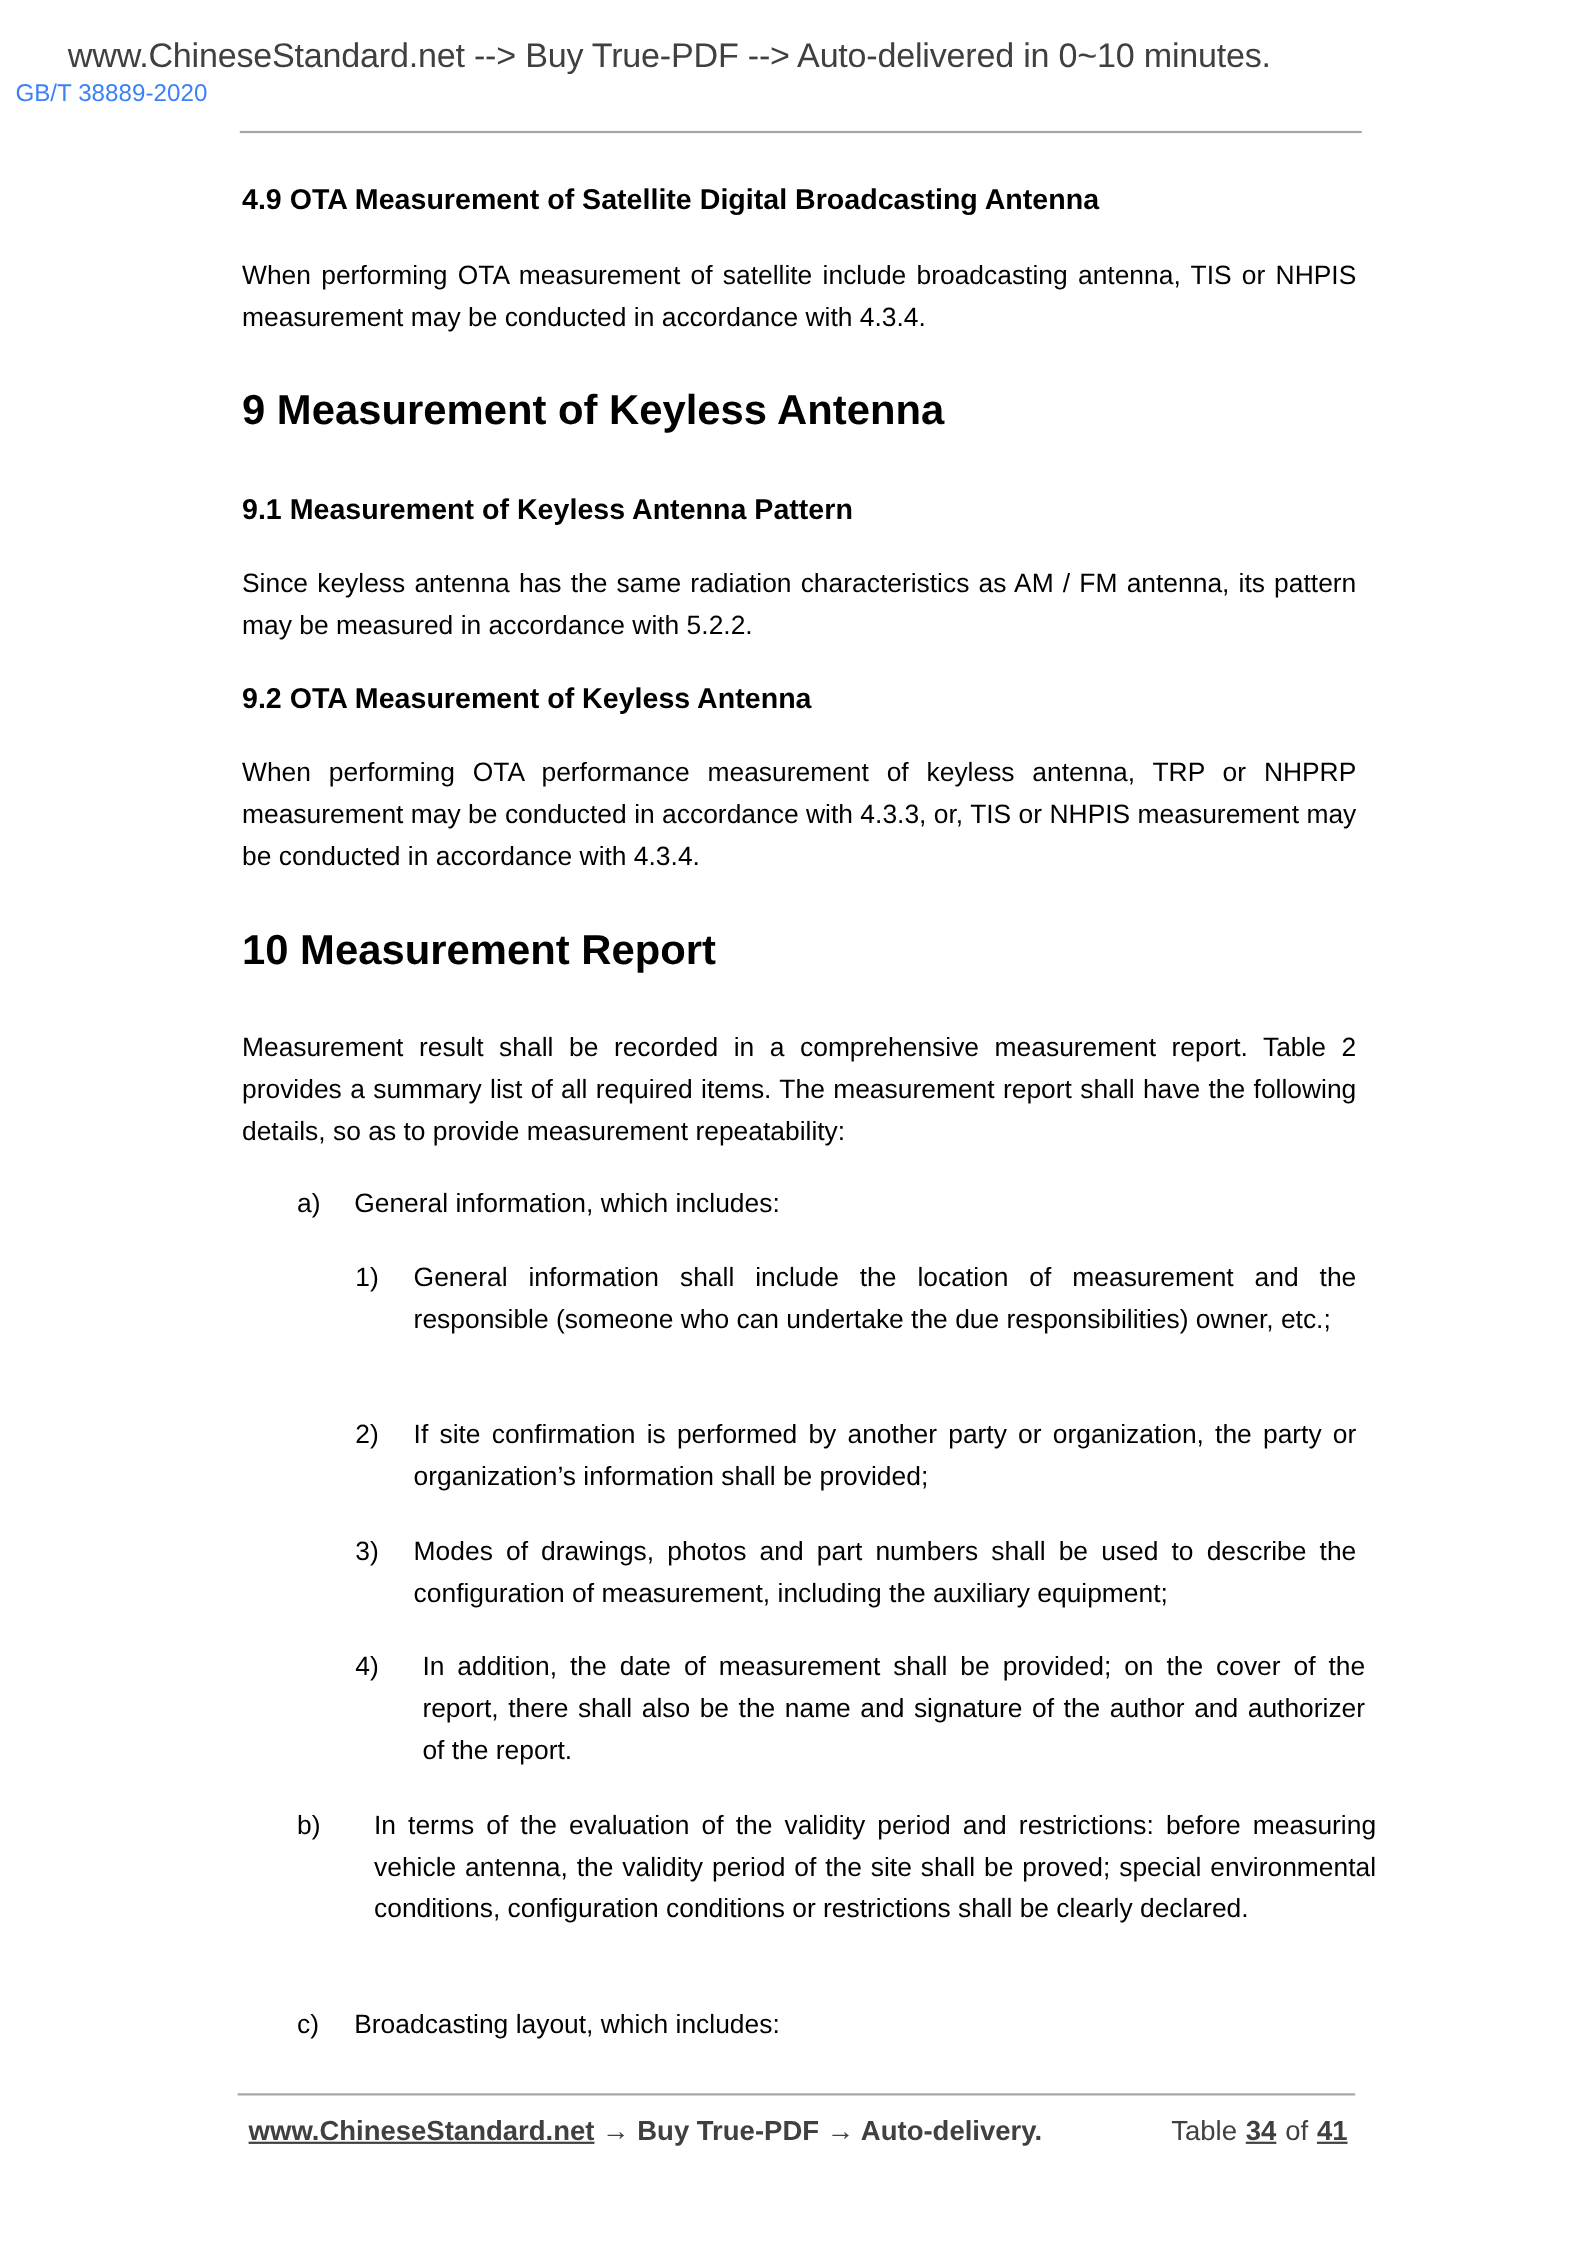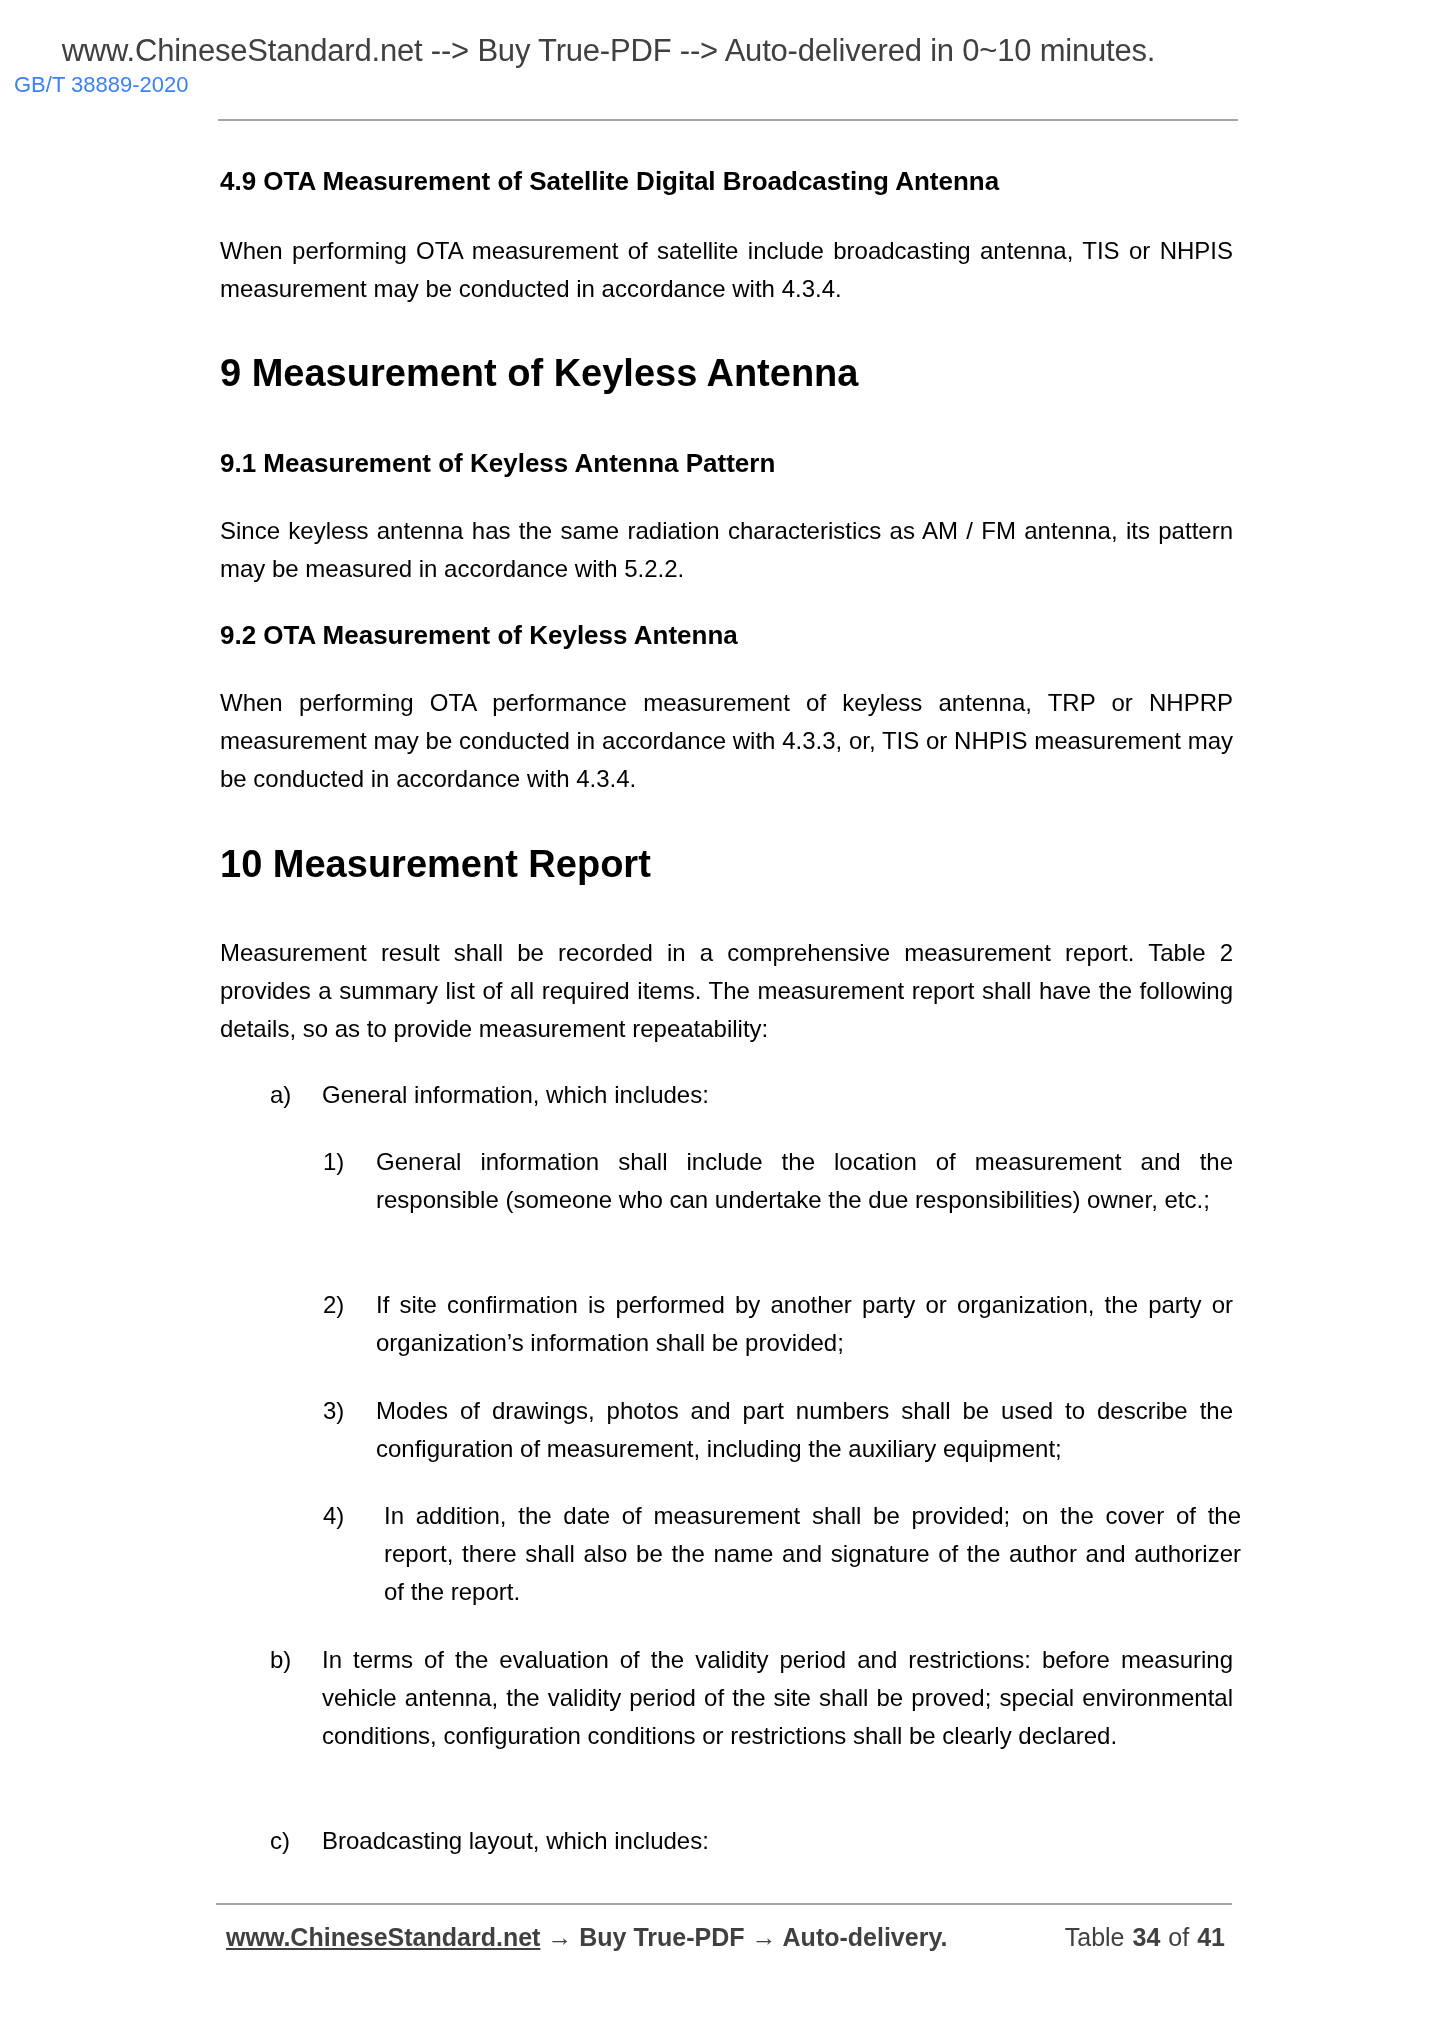--- a/index.html
+++ b/index.html
@@ -16,21 +16,21 @@
   .h1 { position: absolute; font-size: 38px; font-weight: bold; white-space: nowrap; }
   .para { position: absolute; font-size: 24px; line-height: 38px; text-align: justify;
           text-align-last: left; }
   .item-label { position: absolute; font-size: 24px; line-height: 38px; }
   .item-text { position: absolute; font-size: 24px; line-height: 38px; text-align: justify; text-align-last: left; }
   .hr-bottom { position: absolute; top: 1903px; left: 216px; width: 1016px; height: 0;
                border-top: 2px solid #a6a6a6; }
   .footer-left { position: absolute; top: 1923px; left: 226px; font-size: 25px; color: #404040; white-space: nowrap; font-weight: bold; }
   .footer-link { color: #404040; text-decoration: underline; }
   .footer-right { position: absolute; top: 1923px; right: 220px; font-size: 25px; color: #404040; white-space: nowrap; }
-  .footer-right b { color: #404040; }
+  .footer-right b { color: #404040; text-decoration: underline; }
   .sp { display: inline-block; width: 8px; }
 </style>
 </head>
 <body>
 
 <div>
   <div class="top-banner">www.ChineseStandard.net --&gt; Buy True-PDF --&gt; Auto-delivered in 0~10 minutes.</div>
   <div class="std-code">GB/T 38889-2020</div>
   <div class="hr-top"></div>
 </div>
@@ -59,21 +59,21 @@
   <div class="item-label" style="top:1286px; left:103px;">2)</div>
   <div class="item-text" style="top:1286px; left:156px; width:857px;">If site confirmation is performed by another party or organization, the party or organization’s information shall be provided;</div>
 
   <div class="item-label" style="top:1392px; left:103px;">3)</div>
   <div class="item-text" style="top:1392px; left:156px; width:857px;">Modes of drawings, photos and part numbers shall be used to describe the configuration of measurement, including the auxiliary equipment;</div>
 
   <div class="item-label" style="top:1497px; left:103px;">4)</div>
   <div class="item-text" style="top:1497px; left:164px; width:857px;">In addition, the date of measurement shall be provided; on the cover of the report, there shall also be the name and signature of the author and authorizer of the report.</div>
 
   <div class="item-label" style="top:1641px; left:50px;">b)</div>
-  <div class="item-text" style="top:1641px; left:102px; width:911px;">In terms of the evaluation of the validity period and restrictions: before measuring vehicle antenna, the validity period of the site shall be proved; special environmental conditions, configuration conditions or restrictions shall be clearly declared.</div>
+  <div class="item-text" style="top:1641px; left:120px; width:911px;">In terms of the evaluation of the validity period and restrictions: before measuring vehicle antenna, the validity period of the site shall be proved; special environmental conditions, configuration conditions or restrictions shall be clearly declared.</div>
 
   <div class="item-label" style="top:1822px; left:50px;">c)</div>
   <div class="item-text" style="top:1822px; left:102px; width:911px;">Broadcasting layout, which includes:</div>
 </div>
 
 <div>
   <div class="hr-bottom"></div>
   <div class="footer-left">
     <span class="footer-link">www.ChineseStandard.net</span><span> → Buy True-PDF → Auto-delivery.</span>
   </div>

